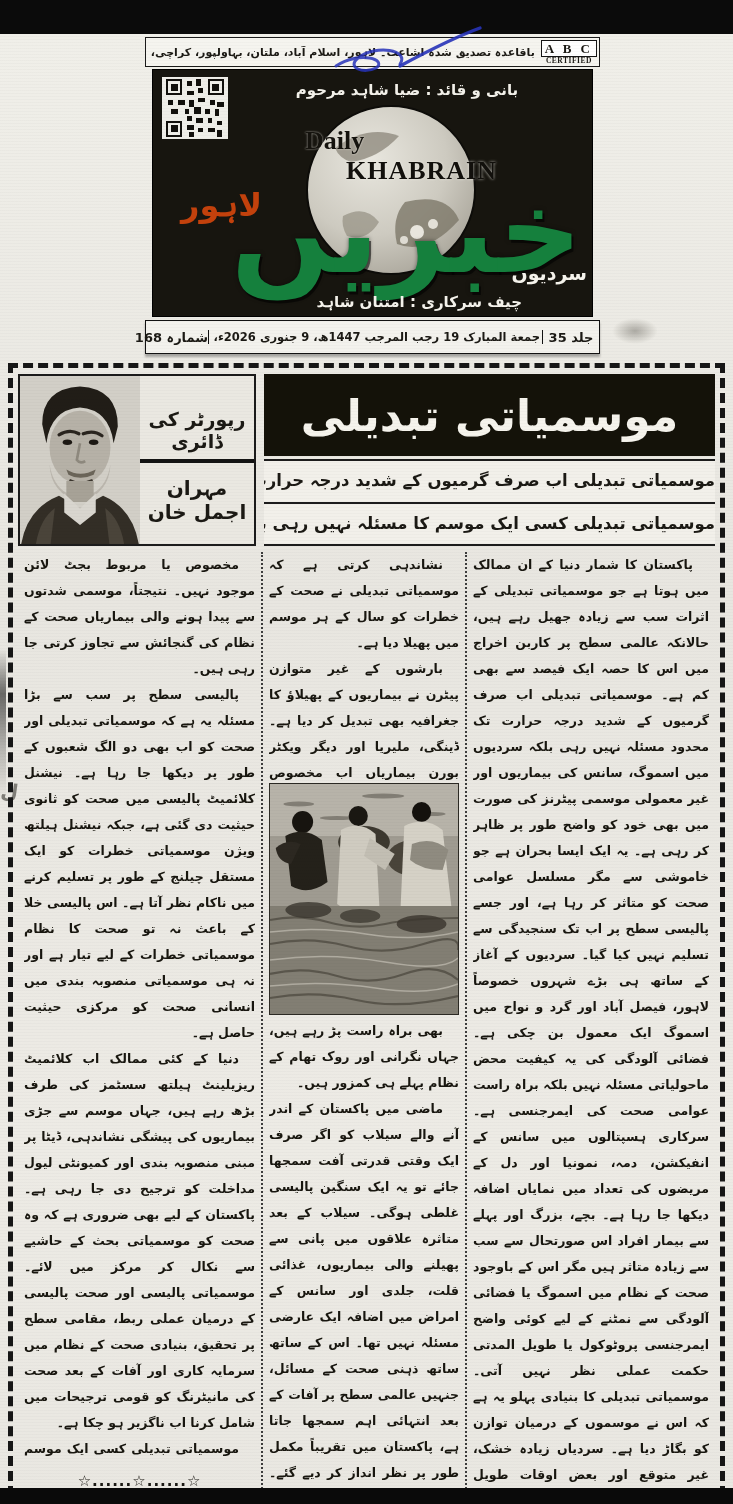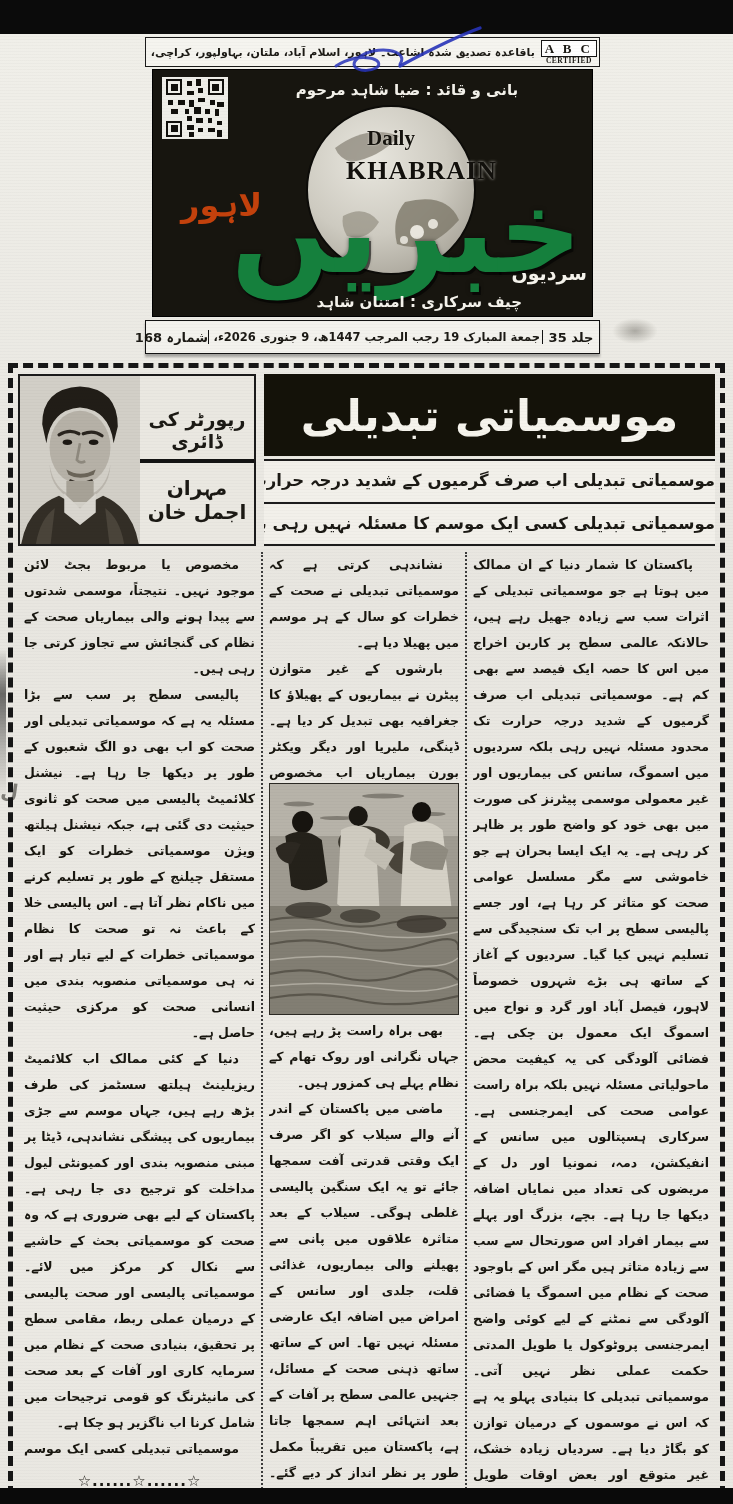--- a/index.html
+++ b/index.html
@@ -23,22 +23,22 @@
   .cert-text{flex:1;font-size:11px;font-weight:700;white-space:nowrap;overflow:hidden;
              padding:0 4px;direction:rtl;}
   .pen-scribble{position:absolute;left:130px;top:-12px;width:260px;height:52px;overflow:visible;z-index:6;}
 
   .mast-box{position:relative;margin:2px 7px 0 7px;height:246px;background:#17150f;
             border:1px solid #000;overflow:hidden;}
   .qr{position:absolute;left:9px;top:7px;width:62px;height:58px;background:#efeee8;padding:2px;}
   .founder{position:absolute;top:11px;right:55px;width:260px;text-align:center;
            color:#f2f0e9;font-size:15px;font-weight:700;direction:rtl;z-index:4;}
   .globe{position:absolute;left:152px;top:34px;width:172px;height:172px;z-index:1;}
-  .globe-daily{position:absolute;left:152px;top:56px;width:172px;text-align:center;z-index:3;
-           color:#15130e;font-family:"Liberation Serif",serif;font-weight:700;font-size:21px;
+  .globe-daily{position:absolute;left:152px;top:56px;width:172px;text-align:left;z-index:3;
+           color:#15130e;font-family:"Liberation Serif",serif;font-weight:700;font-size:26px;
            text-shadow:0 0 2px rgba(240,238,230,.8);}
   .globe-brand{position:absolute;left:132px;top:86px;width:212px;text-align:right;z-index:3;
            color:#12100c;font-family:"Liberation Serif",serif;font-weight:700;font-size:26px;letter-spacing:1px;
            text-shadow:0 0 3px rgba(240,238,230,.85);}
   .brand-ur{position:absolute;right:10px;bottom:26px;z-index:2;color:#15803d;font-weight:700;
            font-size:116px;line-height:1;direction:rtl;
            text-shadow:2px 3px 0 rgba(0,0,0,.55),0 0 4px rgba(0,0,0,.5);}
   .mast-city{position:absolute;left:28px;top:116px;color:#c2410c;font-weight:700;font-size:32px;
            direction:rtl;z-index:4;}
   .mast-daily-ur{position:absolute;right:5px;bottom:32px;color:#f4f2eb;font-weight:700;font-size:19px;

